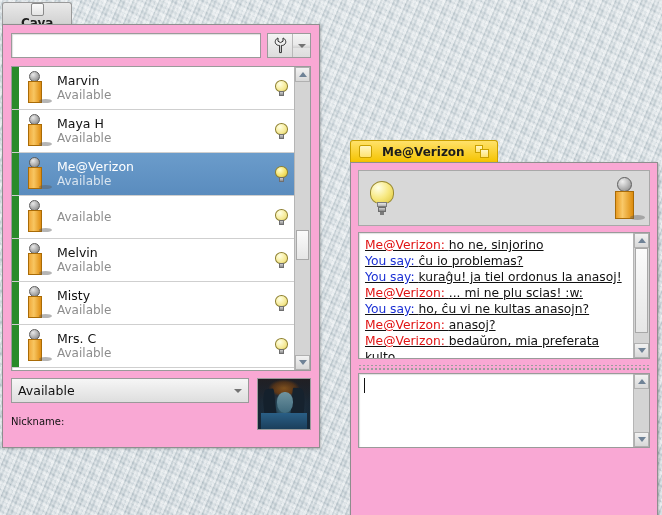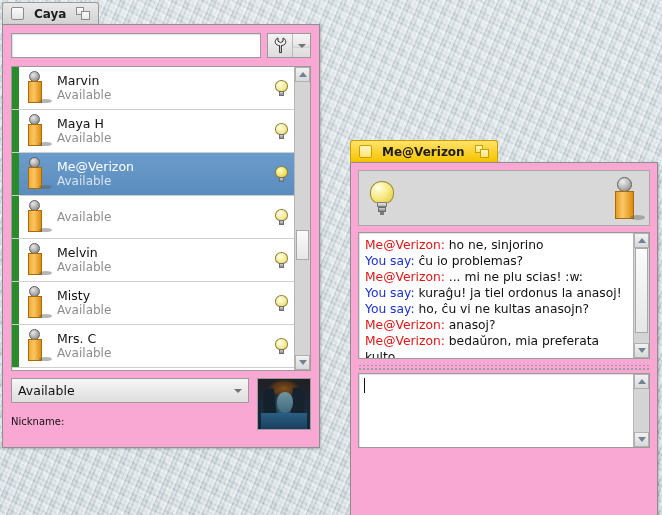--- a/index.html
+++ b/index.html
@@ -21,20 +21,21 @@
   .tab{
     position:absolute;left:0;top:0;height:22px;
     display:flex;align-items:center;gap:0px;
     border:1px solid #8e8e8e;border-bottom:none;
     border-radius:3px 3px 0 0;
     padding:0 8px;box-sizing:border-box;
   }
   .tab.inactive{
     background:linear-gradient(#e9e9e9,#d2d2d2);
     border-color:#9a9a9a;
+    flex-direction:column;
   }
   .tab.active{
     background:linear-gradient(#ffe26a,#f5c300);
     border-color:#caa000;
   }
   .tab-close{
     width:13px;height:13px;box-sizing:border-box;
     border:1px solid #8a8a8a;border-radius:2px;
     background:linear-gradient(#fbfbfb,#e4e4e4);
     flex:none;
@@ -209,21 +210,21 @@
     border:1px solid #a96b06;box-sizing:border-box;
   }
   .bigperson .shadow{position:absolute;left:21px;top:39px;width:15px;height:5px;border-radius:50%;background:rgba(90,90,90,.40);}
 
   .msgwrap{
     margin-top:6px;height:127px;display:flex;
     border:1px solid #9a9a9a;background:#fff;box-sizing:border-box;
     box-shadow:inset 1px 1px 1px rgba(0,0,0,.12);
   }
   .msglist{flex:1;padding:4px 5px 0 6px;overflow:hidden;}
-  .msg{font-size:12.3px;line-height:16px;color:#111;white-space:normal;}
+  .msg{font-size:12.3px;line-height:16px;color:#111;white-space:normal;text-decoration:underline;}
   .msg .who{font-weight:normal;}
   .msg.me .who{color:#e11414;}
   .msg.you .who{color:#1a2fd4;}
 
   .splitter{
     margin-top:6px;height:5px;
     background-image:radial-gradient(circle,#9d9d9d 1px,transparent 1px);
     background-size:4px 4px;background-position:0 2px;
   }
 
@@ -455,22 +456,22 @@
         <i class="head"></i>
           <i class="body"></i>
           <i class="shadow"></i>
       </span>
     </div>
 
     <div class="msgwrap">
       <div class="msglist" id="message-list">
           <div class="msg me"><span class="who">Me@Verizon: </span><span>ho ne, sinjorino</span></div>
           <div class="msg you"><span class="who">You say: </span><span>ĉu io problemas?</span></div>
+          <div class="msg you"><span class="who">You say: </span><span>kuraĝu! ja tiel ordonus la anasoj!</span></div>
           <div class="msg me"><span class="who">Me@Verizon: </span><span>... mi ne plu scias! :w:</span></div>
-          <div class="msg you"><span class="who">You say: </span><span>kuraĝu! ja tiel ordonus la anasoj!</span></div>
           <div class="msg you"><span class="who">You say: </span><span>ho, ĉu vi ne kultas anasojn?</span></div>
           <div class="msg me"><span class="who">Me@Verizon: </span><span>anasoj?</span></div>
           <div class="msg me"><span class="who">Me@Verizon: </span><span>bedaŭron, mia preferata kulto</span></div>
         </div>
       <div class="vscroll">
         <div class="sb-btn">
             <i class="tri-up"></i>
           </div>
         <div class="sb-track">
           <div class="sb-thumb" style="top:0;height:85px;"></div>

